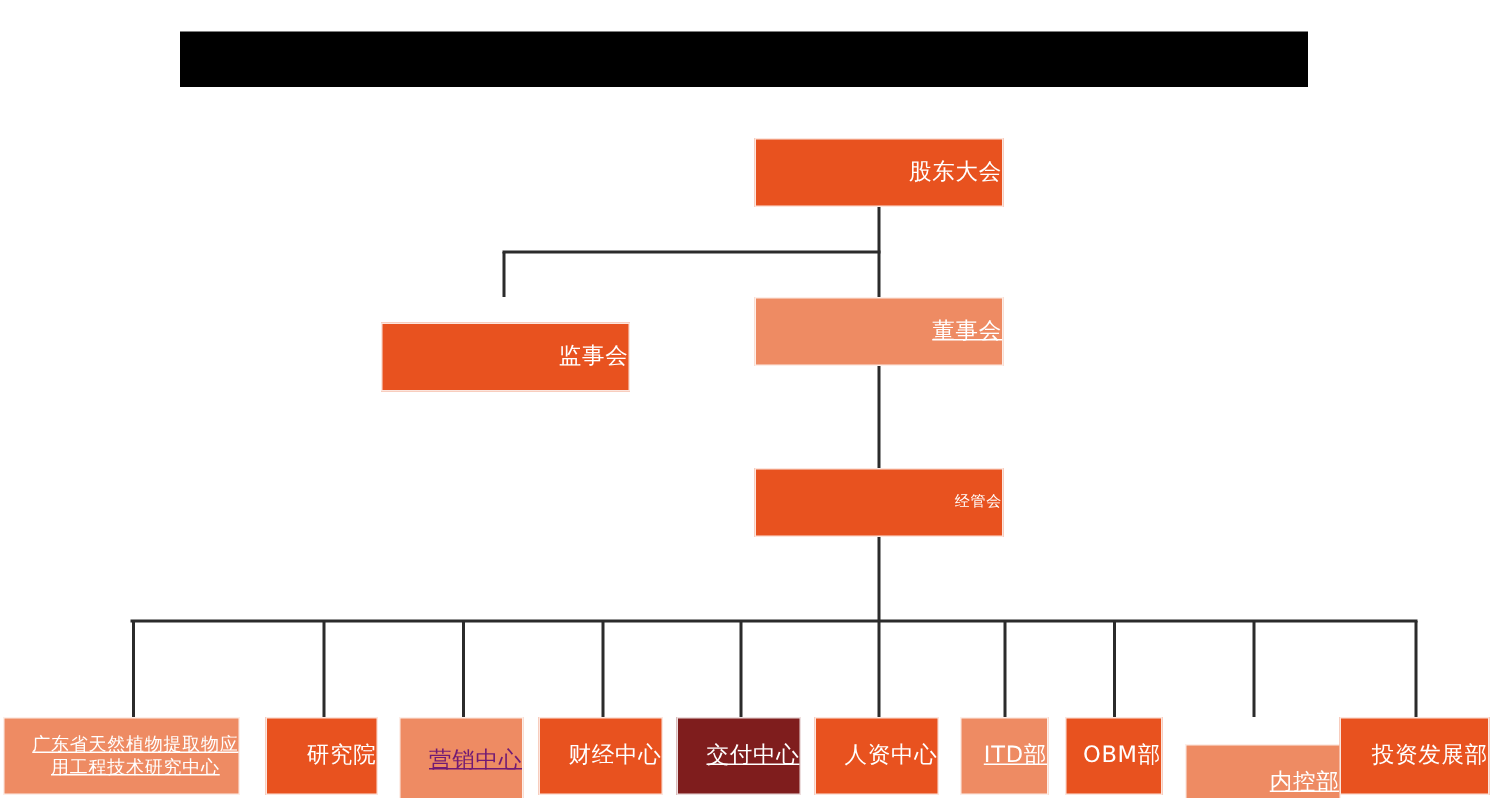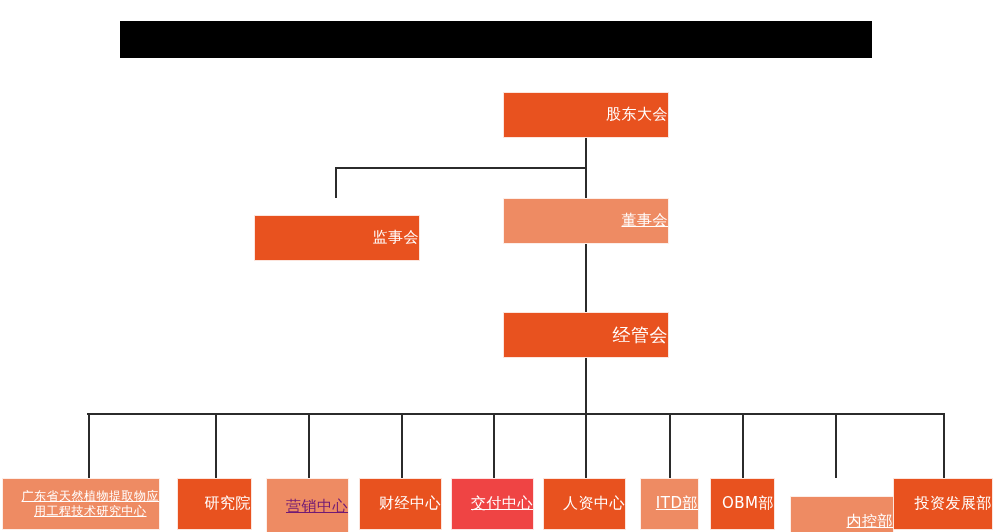--- a/index.html
+++ b/index.html
@@ -91,37 +91,37 @@
   <div id="node-layer">
       <div class="node dark" style="left: 503px; top: 92px; width: 166px; height: 46px; font-size: 15px; background: rgb(232, 82, 31); color: rgb(255, 255, 255);">
         <span class="node-label">股东大会</span>
       </div>
       <div class="node dark" style="left: 254px; top: 215px; width: 166px; height: 46px; font-size: 15px; background: rgb(232, 82, 31); color: rgb(255, 255, 255);">
         <span class="node-label">监事会</span>
       </div>
       <div class="node light" style="left: 503px; top: 198px; width: 166px; height: 46px; font-size: 15px; background: rgb(238, 139, 99); color: rgb(255, 255, 255);">
         <span class="node-label">董事会</span>
       </div>
-      <div class="node dark" style="left: 503px; top: 312px; width: 166px; height: 46px; font-size: 18px; background: rgb(232, 82, 31); color: rgb(255, 255, 255);">
+      <div class="node dark" style="left: 503px; top: 312px; width: 166px; height: 46px; font-size: 10px; background: rgb(232, 82, 31); color: rgb(255, 255, 255);">
         <span class="node-label">经管会</span>
       </div>
       <div class="node light" style="left: 2px; top: 478px; width: 158px; height: 52px; font-size: 12px; background: rgb(238, 139, 99); color: rgb(255, 255, 255);">
         <span class="node-label">广东省天然植物提取物应
 用工程技术研究中心</span>
       </div>
       <div class="node dark" style="left: 177px; top: 478px; width: 75px; height: 52px; font-size: 15px; background: rgb(232, 82, 31); color: rgb(255, 255, 255);">
         <span class="node-label">研究院</span>
       </div>
       <div class="node light" style="left: 266px; top: 478px; width: 83px; height: 58px; font-size: 15px; background: rgb(238, 139, 99); color: #701a75;">
         <span class="node-label">营销中心</span>
       </div>
       <div class="node dark" style="left: 359px; top: 478px; width: 83px; height: 52px; font-size: 15px; background: rgb(232, 82, 31); color: rgb(255, 255, 255);">
         <span class="node-label">财经中心</span>
       </div>
-      <div class="node light" style="left: 451px; top: 478px; width: 83px; height: 52px; font-size: 15px; background: #ef4444; color: rgb(255, 255, 255);">
+      <div class="node light" style="left: 451px; top: 478px; width: 83px; height: 52px; font-size: 15px; background: #7f1d1d; color: rgb(255, 255, 255);">
         <span class="node-label">交付中心</span>
       </div>
       <div class="node dark" style="left: 543px; top: 478px; width: 83px; height: 52px; font-size: 15px; background: rgb(232, 82, 31); color: rgb(255, 255, 255);">
         <span class="node-label">人资中心</span>
       </div>
       <div class="node light" style="left: 640px; top: 478px; width: 59px; height: 52px; font-size: 15px; background: rgb(238, 139, 99); color: rgb(255, 255, 255);">
         <span class="node-label">ITD部</span>
       </div>
       <div class="node dark" style="left: 710px; top: 478px; width: 65px; height: 52px; font-size: 15px; background: rgb(232, 82, 31); color: rgb(255, 255, 255);">
         <span class="node-label">OBM部</span>

